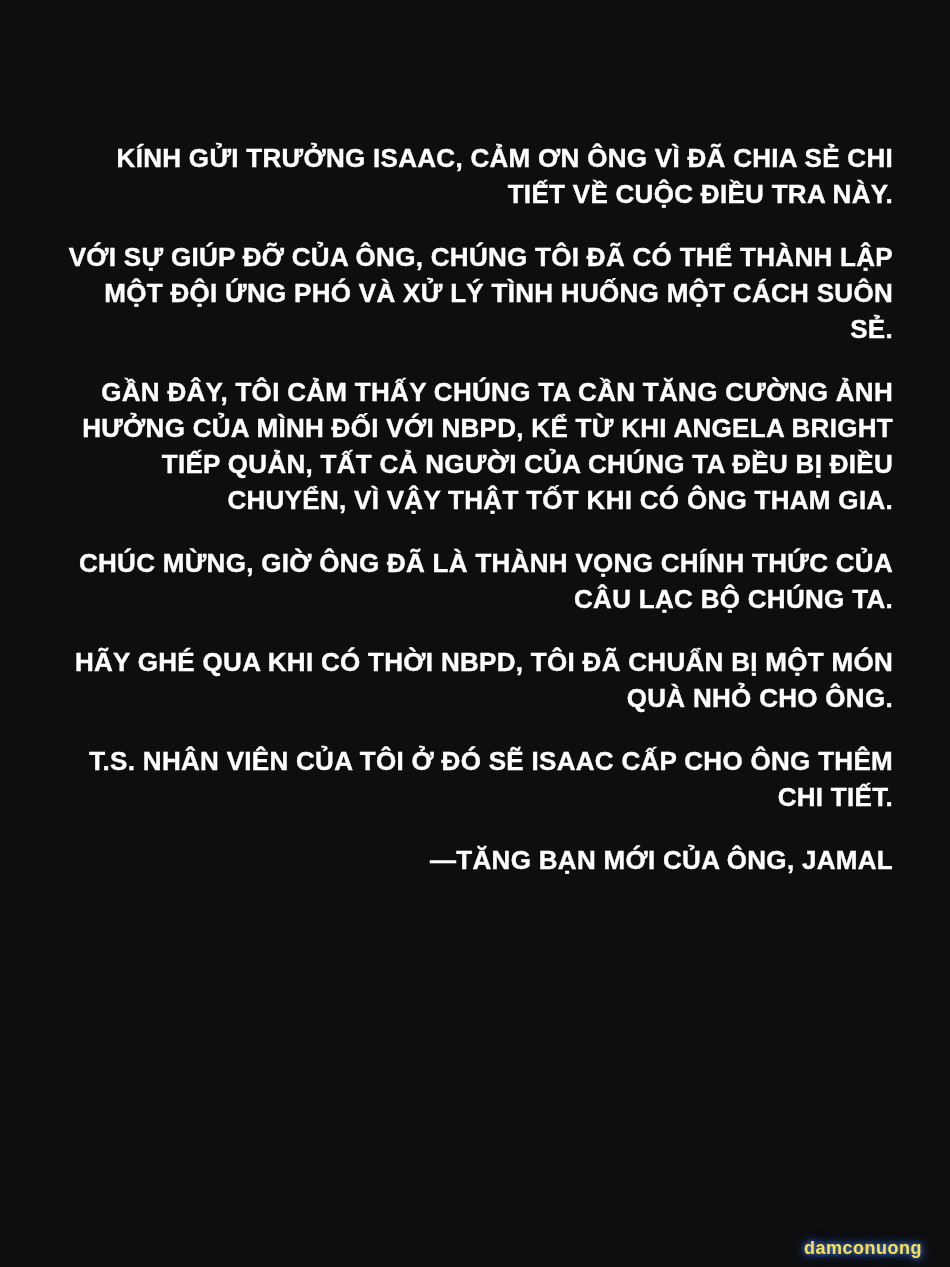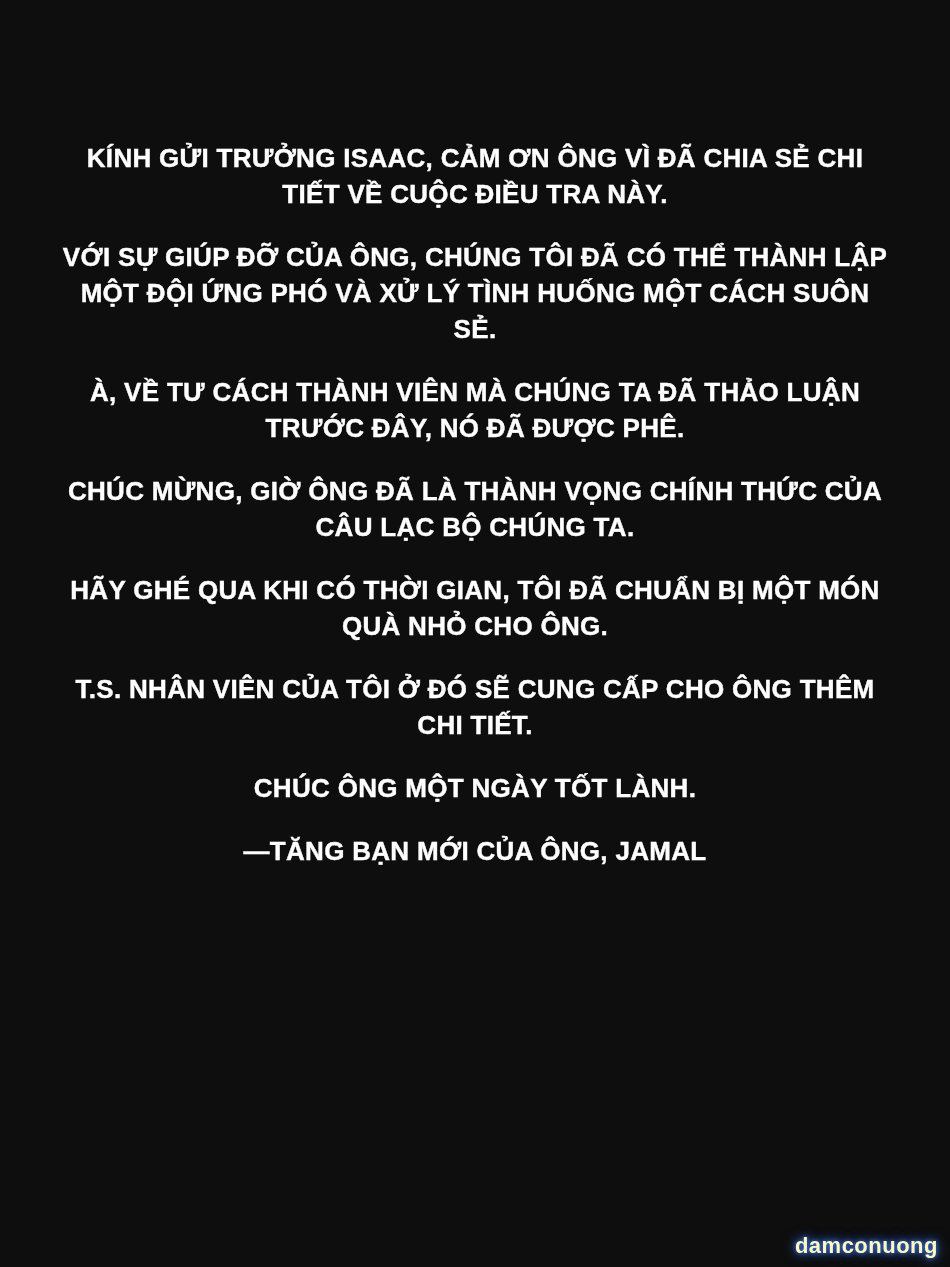--- a/index.html
+++ b/index.html
@@ -25,46 +25,45 @@
     padding-top: 140px;
     text-align: center;
   }
   .letter-paragraph {
     color: #ffffff;
     font-size: 26px;
     line-height: 36px;
     font-weight: bold;
     letter-spacing: 0.3px;
     margin: 0 0 27px 0;
-    text-align: center;
+    text-align: right;
     -webkit-text-stroke: 0.4px #ffffff;
   }
   .watermark {
     position: absolute;
-    right: 12px;
+    right: 28px;
     bottom: 8px;
-    font-size: 22px;
+    font-size: 18px;
     font-weight: bold;
     letter-spacing: 0.5px;
-    color: #fef9c3;
+    color: #fde047;
     text-shadow:
       0 0 4px #3f6fd0,
       0 0 8px #355fb8,
       0 0 14px #2a4f9e;
   }
 </style>
 </head>
 <body>
 
 <div class="letter-page">
   <div class="letter-body" id="letter-body">
 
   <p class="letter-paragraph">KÍNH GỬI TRƯỞNG ISAAC, CẢM ƠN ÔNG VÌ ĐÃ CHIA SẺ CHI TIẾT VỀ CUỘC ĐIỀU TRA NÀY.</p>
       <p class="letter-paragraph">VỚI SỰ GIÚP ĐỠ CỦA ÔNG, CHÚNG TÔI ĐÃ CÓ THỂ THÀNH LẬP MỘT ĐỘI ỨNG PHÓ VÀ XỬ LÝ TÌNH HUỐNG MỘT CÁCH SUÔN SẺ.</p>
-      <p class="letter-paragraph">À, VỀ TƯ CÁCH THÀNH VIÊN MÀ CHÚNG TA ĐÃ THẢO LUẬN TRƯỚC ĐÂY, NÓ ĐÃ ĐƯỢC PHÊ.</p>
+      <p class="letter-paragraph">GẦN ĐÂY, TÔI CẢM THẤY CHÚNG TA CẦN TĂNG CƯỜNG ẢNH HƯỞNG CỦA MÌNH ĐỐI VỚI NBPD, KỂ TỪ KHI ANGELA BRIGHT TIẾP QUẢN, TẤT CẢ NGƯỜI CỦA CHÚNG TA ĐỀU BỊ ĐIỀU CHUYỂN, VÌ VẬY THẬT TỐT KHI CÓ ÔNG THAM GIA.</p>
       <p class="letter-paragraph">CHÚC MỪNG, GIỜ ÔNG ĐÃ LÀ THÀNH VỌNG CHÍNH THỨC CỦA CÂU LẠC BỘ CHÚNG TA.</p>
-      <p class="letter-paragraph">HÃY GHÉ QUA KHI CÓ THỜI GIAN, TÔI ĐÃ CHUẨN BỊ MỘT MÓN QUÀ NHỎ CHO ÔNG.</p>
-      <p class="letter-paragraph">T.S. NHÂN VIÊN CỦA TÔI Ở ĐÓ SẼ CUNG CẤP CHO ÔNG THÊM CHI TIẾT.</p>
-      <p class="letter-paragraph">CHÚC ÔNG MỘT NGÀY TỐT LÀNH.</p>
+      <p class="letter-paragraph">HÃY GHÉ QUA KHI CÓ THỜI NBPD, TÔI ĐÃ CHUẨN BỊ MỘT MÓN QUÀ NHỎ CHO ÔNG.</p>
+      <p class="letter-paragraph">T.S. NHÂN VIÊN CỦA TÔI Ở ĐÓ SẼ ISAAC CẤP CHO ÔNG THÊM CHI TIẾT.</p>
       <p class="letter-paragraph">—TĂNG BẠN MỚI CỦA ÔNG, JAMAL</p>
     </div>
   <div class="watermark">damconuong</div>
 </div>
 
 </body></html>

